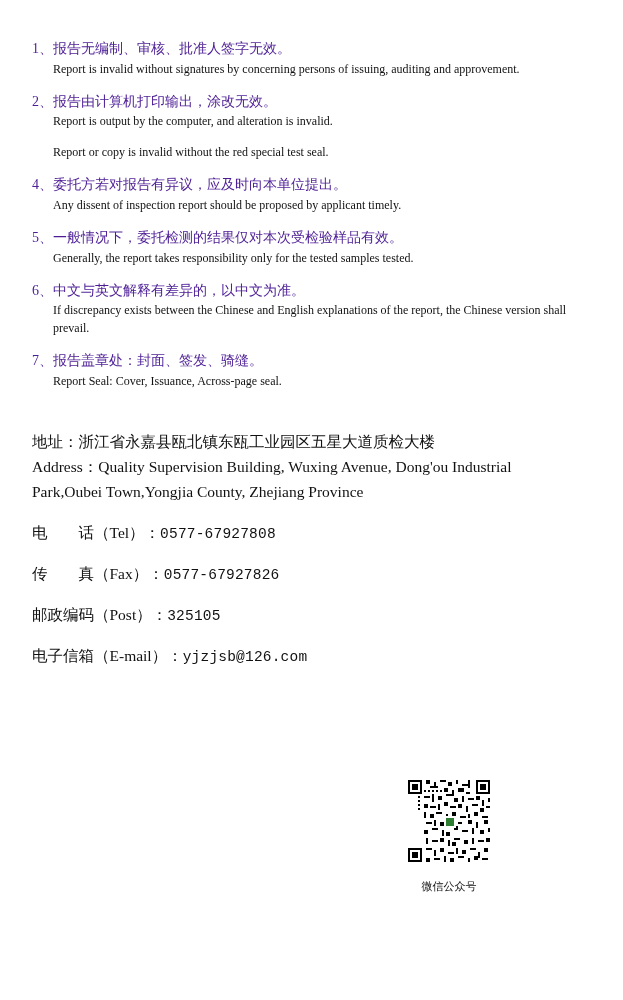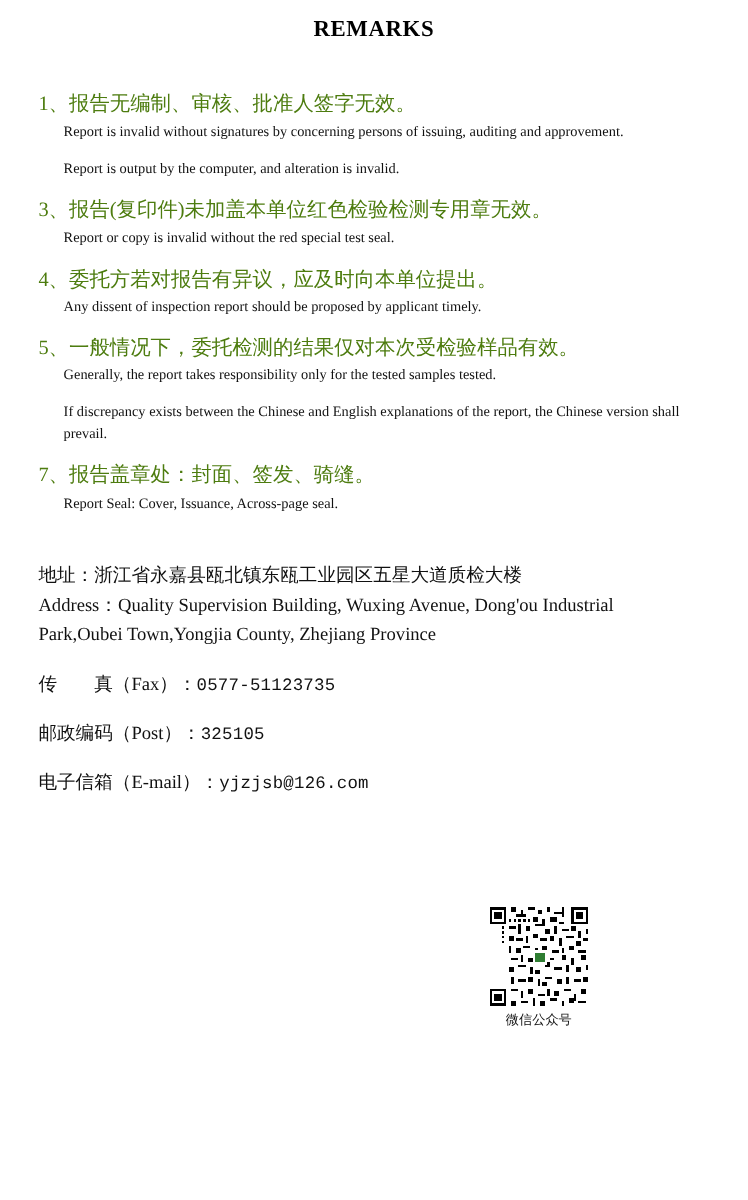--- a/index.html
+++ b/index.html
@@ -40,23 +40,23 @@
     color: #000;
   }
   .remark-list {
     margin-top: 38px;
     padding-left: 6px;
   }
   .remark {
     margin-bottom: 13px;
   }
   .remark .cn {
-    font-size: 17px;
+    font-size: 14px;
     line-height: 1.55;
-    color: #4d7c0f;
+    color: #4c1d95;
     white-space: nowrap;
   }
   .remark .en {
     font-size: 12px;
     line-height: 1.5;
     color: #111;
     padding-left: 21px;
     max-width: 540px;
   }
   .contact {
@@ -95,81 +95,84 @@
   .qr {
     width: 86px;
     height: 86px;
     margin: 0 auto;
     background: #ffffff;
     position: relative;
   }
   .qr svg { display: block; }
   .qr-caption {
     font-size: 11px;
-    margin-top: 2px;
+    margin-top: 15px;
     color: #111;
     font-family: "Liberation Sans", sans-serif;
   }
   .mono {
     font-family: "Liberation Mono", monospace;
     font-size: 14.5px;
     letter-spacing: 0.2px;
   }
 </style>
 </head>
 <body>
 
 <div class="page">
 
-  <div class="title-en">REMARKS</div>
 
   <div class="remark-list">
 
     <div class="remark">
       <div class="cn">1、报告无编制、审核、批准人签字无效。</div>
       <div class="en">Report is invalid without signatures by concerning persons of issuing, auditing and approvement.</div>
     </div>
 
     <div class="remark">
+      <div class="cn">2、报告由计算机打印输出，涂改无效。</div>
       <div class="en">Report is output by the computer, and alteration is invalid.</div>
     </div>
 
     <div class="remark">
-      <div class="cn">3、报告(复印件)未加盖本单位红色检验检测专用章无效。</div>
       <div class="en">Report or copy is invalid without the red special test seal.</div>
     </div>
 
     <div class="remark">
       <div class="cn">4、委托方若对报告有异议，应及时向本单位提出。</div>
       <div class="en">Any dissent of inspection report should be proposed by applicant timely.</div>
     </div>
 
     <div class="remark">
       <div class="cn">5、一般情况下，委托检测的结果仅对本次受检验样品有效。</div>
       <div class="en">Generally, the report takes responsibility only for the tested samples tested.</div>
     </div>
 
     <div class="remark">
+      <div class="cn">6、中文与英文解释有差异的，以中文为准。</div>
       <div class="en">If discrepancy exists between the Chinese and English explanations of the report, the Chinese version shall prevail.</div>
     </div>
 
     <div class="remark">
       <div class="cn">7、报告盖章处：封面、签发、骑缝。</div>
       <div class="en">Report Seal: Cover, Issuance, Across-page seal.</div>
     </div>
 
   </div>
 
   <div class="contact">
     <div class="line">地址：浙江省永嘉县瓯北镇东瓯工业园区五星大道质检大楼</div>
     <div class="line addr-en">Address：Quality Supervision Building, Wuxing Avenue, Dong'ou Industrial Park,Oubei Town,Yongjia County, Zhejiang Province</div>
 
     <div class="contact-rows">
       <div class="row">
-        <span class="lbl">传　　真（Fax）：</span><span class="mono">0577-51123735</span>
+        <span class="lbl">电　　话（Tel）：</span><span class="mono">0577-67927808</span>
+      </div>
+      <div class="row">
+        <span class="lbl">传　　真（Fax）：</span><span class="mono">0577-67927826</span>
       </div>
       <div class="row">
         <span class="lbl">邮政编码（Post）：</span><span class="mono">325105</span>
       </div>
       <div class="row">
         <span class="lbl">电子信箱（E-mail）：</span><span class="mono">yjzjsb@126.com</span>
       </div>
     </div>
   </div>
 

